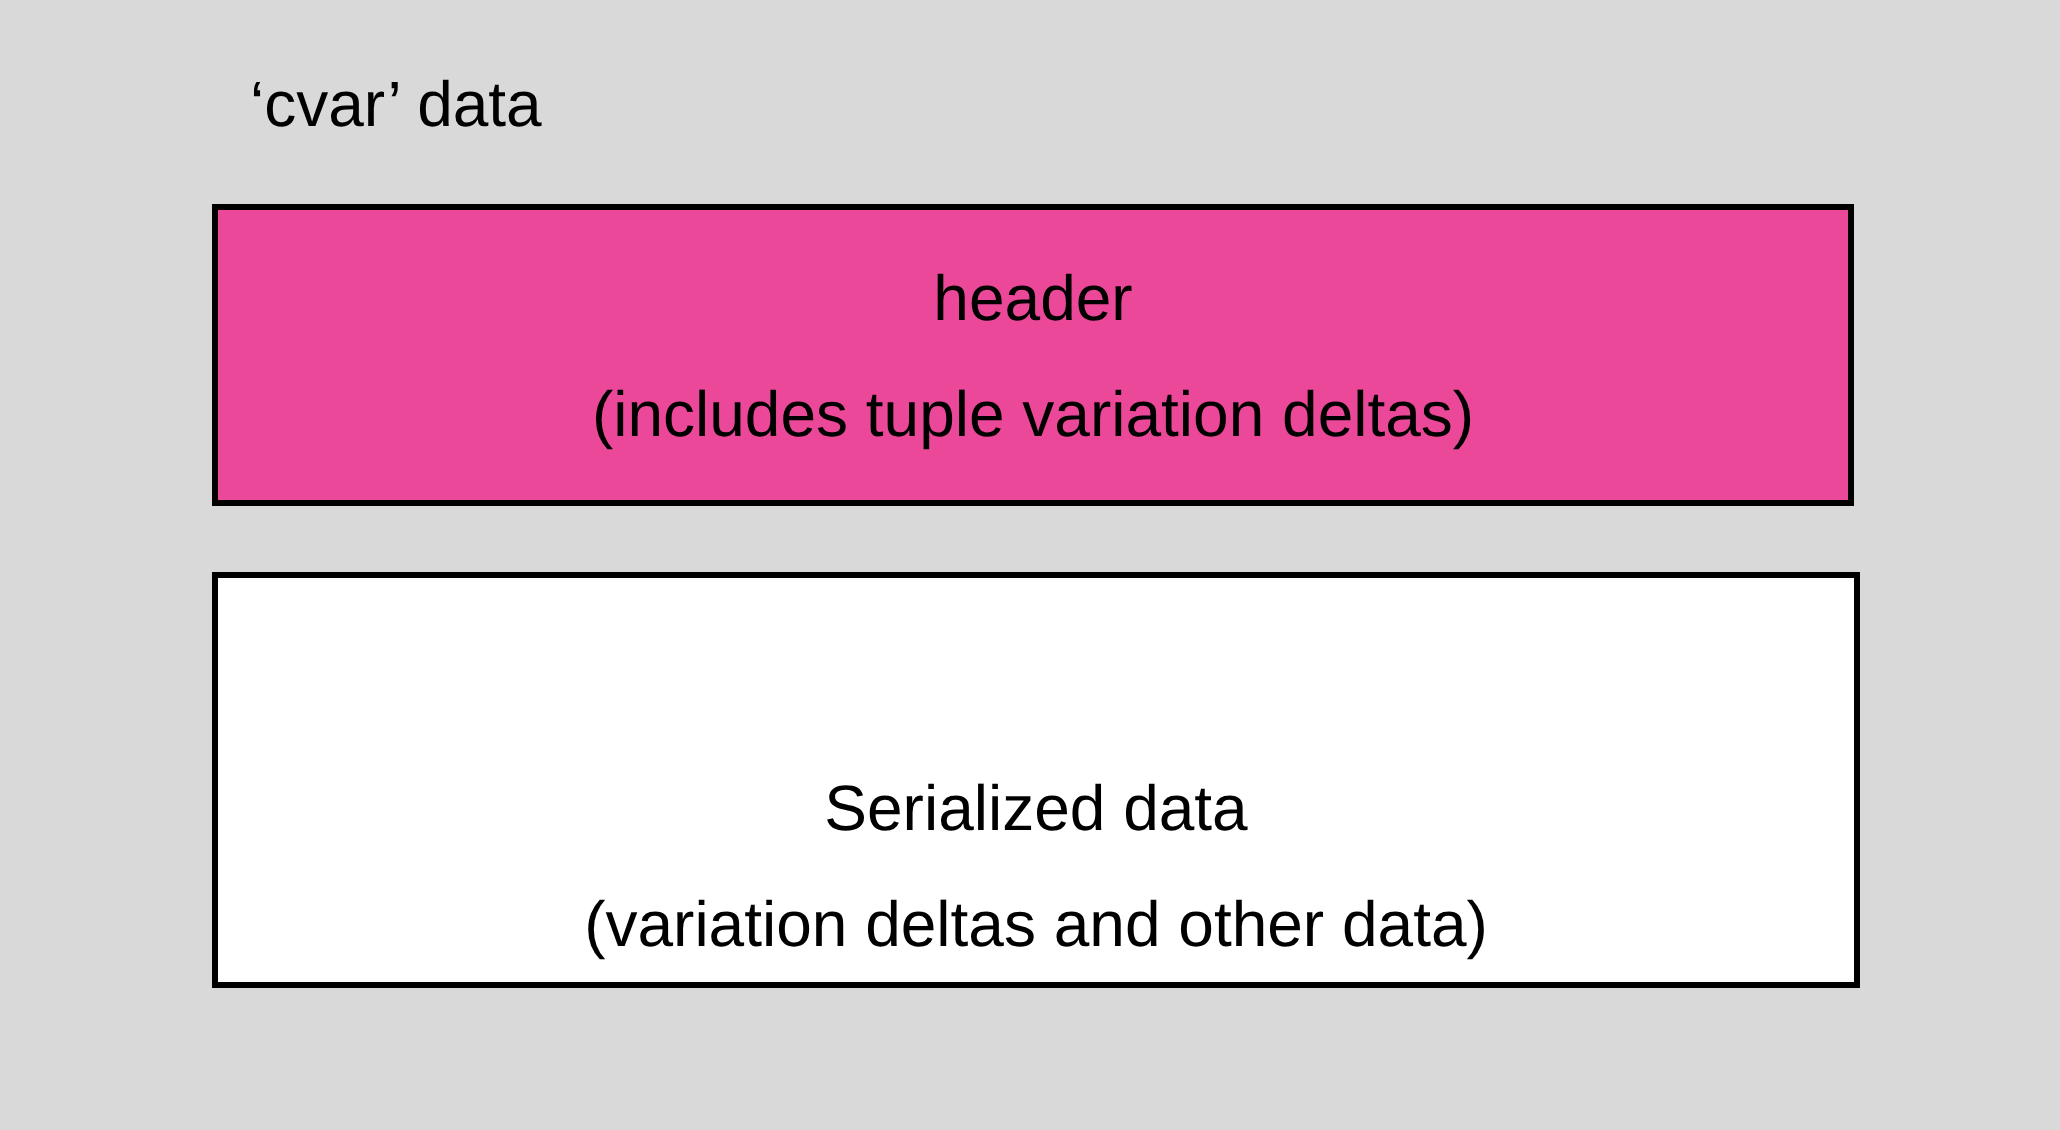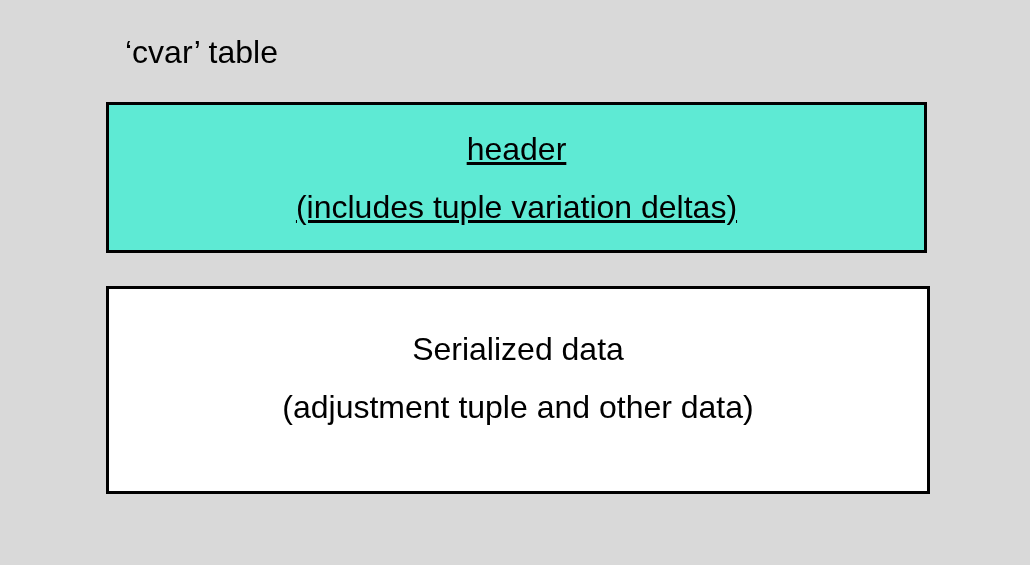--- a/index.html
+++ b/index.html
@@ -48,23 +48,23 @@
   }
   .block-line {
     font-size: 32px;
     line-height: 58px;
     white-space: nowrap;
   }
 </style>
 </head>
 <body style="background: rgb(217, 217, 217);">
 
-<div class="diagram-title">‘cvar’ table</div>
+<div class="diagram-title">‘cvar’ data</div>
 
-<div class="block block-header" style="background: #5eead4; border-color: rgb(0, 0, 0); text-decoration: underline;">
+<div class="block block-header" style="background: #ec4899; border-color: rgb(0, 0, 0);">
   <div class="block-line">header</div>
   <div class="block-line">(includes tuple variation deltas)</div>
 </div>
 
-<div class="block block-serialized" style="background: rgb(255, 255, 255); border-color: rgb(0, 0, 0);">
+<div class="block block-serialized" style="background: rgb(255, 255, 255); border-color: rgb(0, 0, 0); justify-content: flex-end;">
   <div class="block-line">Serialized data</div>
-  <div class="block-line">(adjustment tuple and other data)</div>
+  <div class="block-line">(variation deltas and other data)</div>
 </div>
 
 </body></html>

